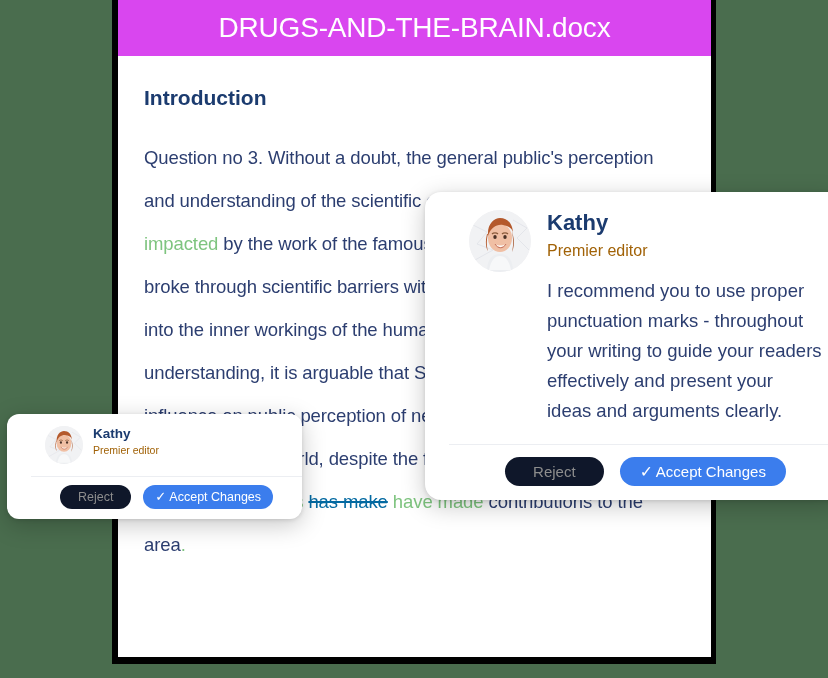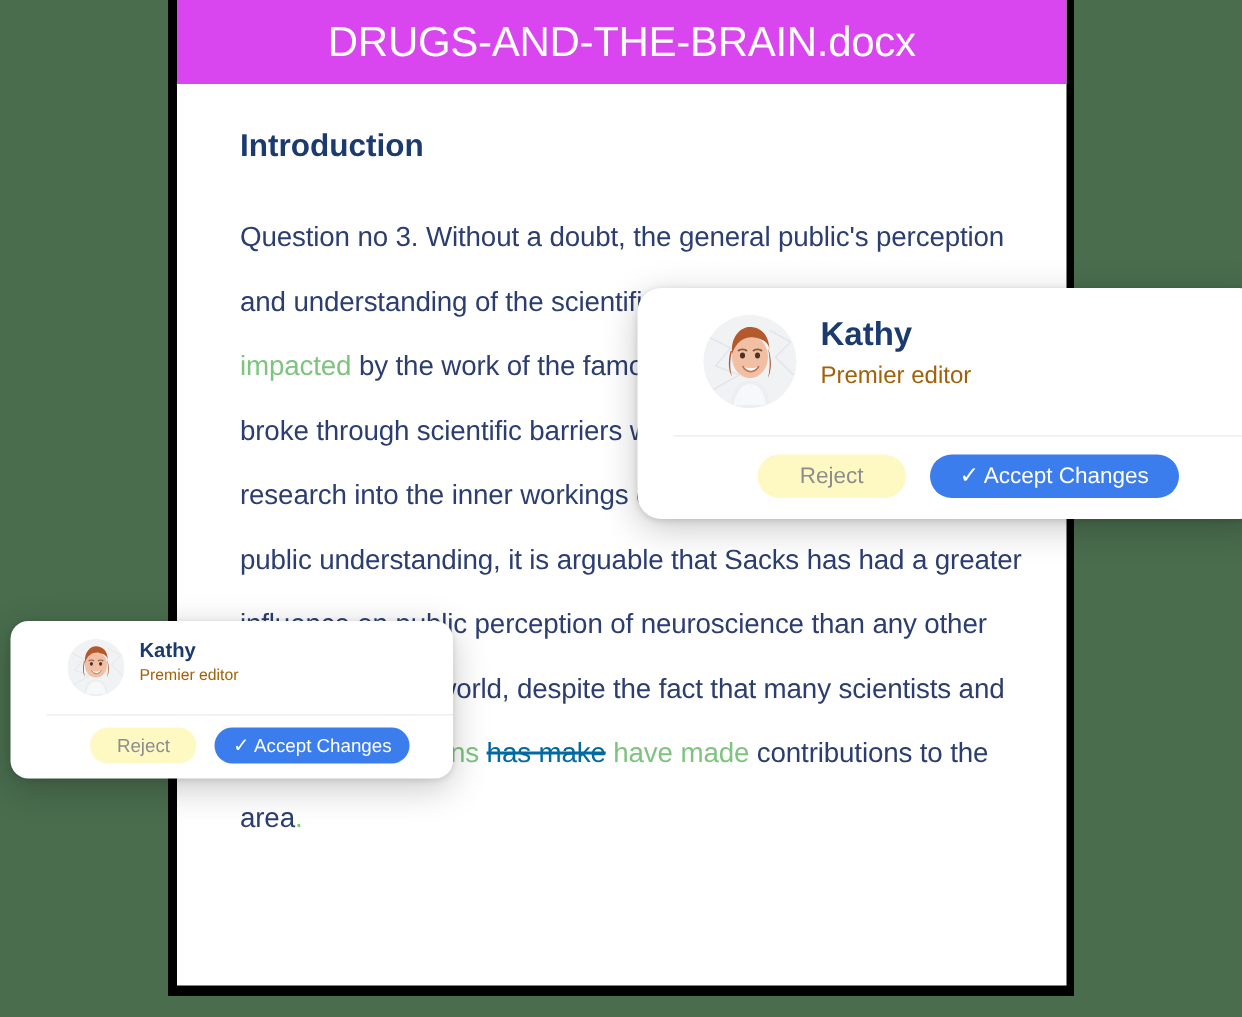--- a/index.html
+++ b/index.html
@@ -46,21 +46,20 @@
   .doc-title {
     color: #ffffff;
     font-size: 28px;
     font-weight: 400;
     letter-spacing: -0.2px;
     white-space: nowrap;
   }
 
   .doc-body {
     padding: 30px 26px 0 26px;
-    margin-left: 16px;
   }
   .doc-heading {
     color: #1b3b6f;
     font-size: 21px;
     font-weight: bold;
     margin: 0 0 26px 0;
   }
   .doc-paragraph {
     color: #2c3e70;
     font-size: 18.5px;
@@ -150,21 +149,21 @@
     border: none;
     border-radius: 999px;
     font-family: "Liberation Sans", sans-serif;
     cursor: pointer;
     white-space: nowrap;
     display: inline-flex;
     align-items: center;
     justify-content: center;
   }
   .btn-reject {
-    background: #fef9c3;
+    background: #0f172a;
     color: #8d8d8d;
   }
   .btn-accept {
     background: #3b7ded;
     color: #ffffff;
   }
   .card-right .btn { font-size: 15px; }
   .card-right .btn-reject { padding: 6px 28px; }
   .card-right .btn-accept { padding: 6px 20px; }
   .card-left .btn { font-size: 12.5px; }
@@ -219,20 +218,21 @@
           <path d="M23 24 C24.5 22.5 27.5 22.5 29 24" stroke="#8a5a3b" stroke-width="1.2" fill="none"></path>
           <path d="M33 24 C34.5 22.5 37.5 22.5 39 24" stroke="#8a5a3b" stroke-width="1.2" fill="none"></path>
           <path d="M26 34 C29 38 34 38 37 34 C34 36 29 36 26 34 Z" fill="#ffffff"></path>
           <path d="M26 34 C29 39 34 39 37 34" stroke="#c4705c" stroke-width="1" fill="none"></path>
         </g>
       </svg>
     </div>
     <div class="card-text">
       <div class="card-name">Kathy</div>
       <div class="card-role">Premier editor</div>
+      <div class="card-message">I recommend you to use proper punctuation marks - throughout your writing to guide your readers effectively and present your ideas and arguments clearly.</div>
     </div>
   </div>
   <div class="card-actions">
     <button class="btn btn-reject">Reject</button>
     <button class="btn btn-accept">
       <span class="check">✓</span>
         <span>Accept Changes</span>
     </button>
   </div>
 </div>

